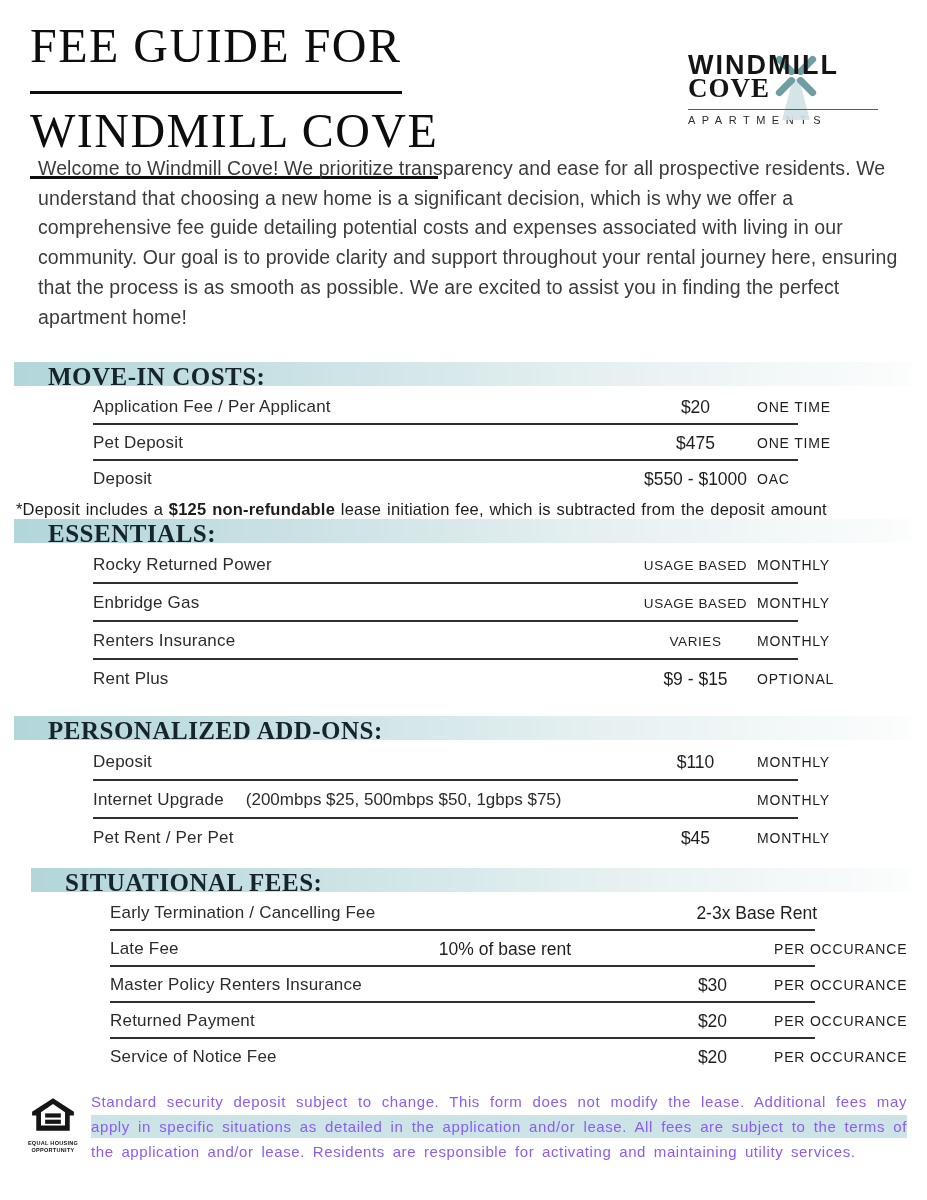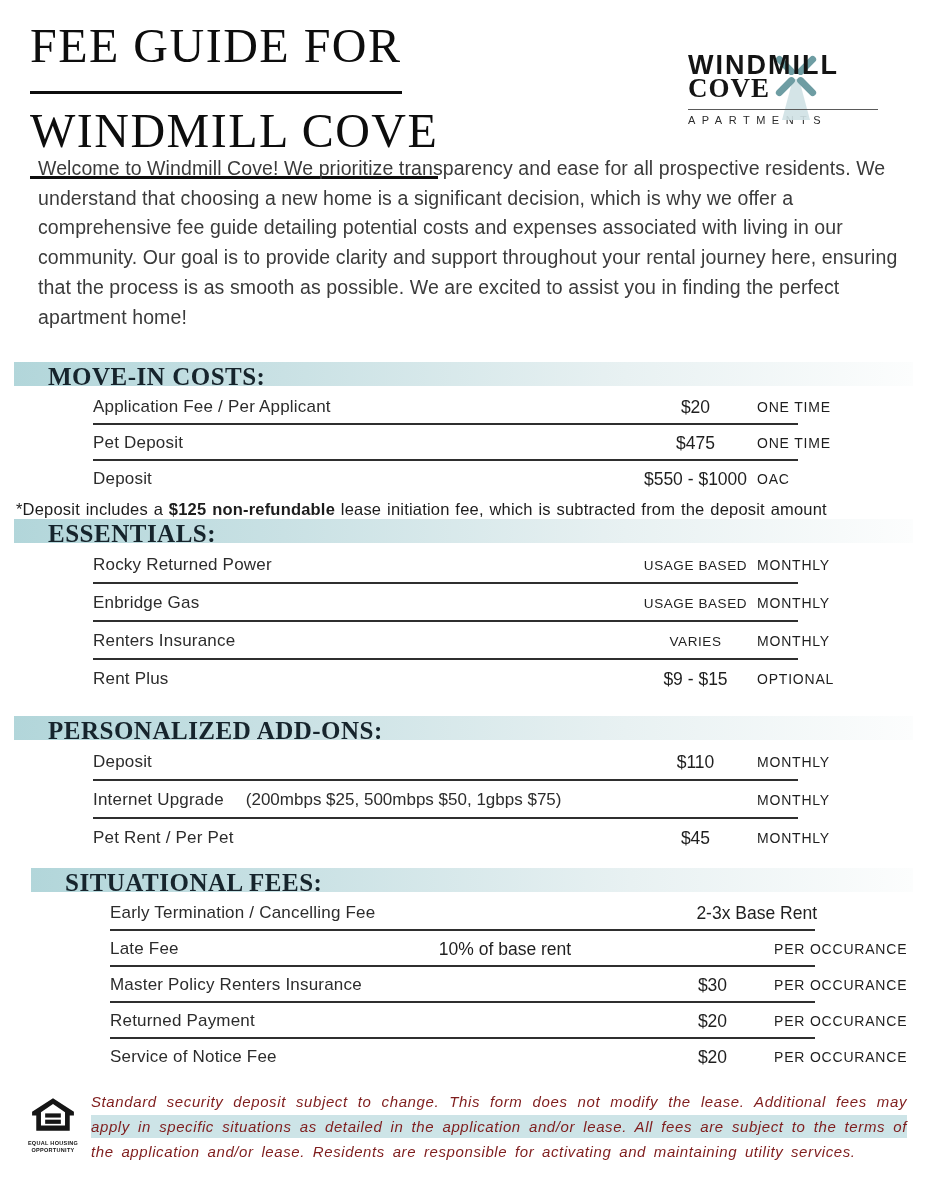--- a/index.html
+++ b/index.html
@@ -49,22 +49,22 @@
         font-size:14px;letter-spacing:0.8px;color:#1e1e1e;white-space:nowrap;}
   .rule{position:absolute;left:0;bottom:0;width:705px;height:2px;background:#2f2f2f;}
   .note{margin:3px 14px 0 16px;font-size:16.5px;color:#1c1c1c;letter-spacing:0.2px;word-spacing:1px;}
   .note b{font-weight:700;}
 
   
   .footer{display:flex;margin:14px 20px 0 27px;}
   .eho{width:52px;flex:0 0 52px;margin-top:8px;text-align:center;}
   .eho-caption{margin-top:1px;font-size:5.5px;font-weight:700;line-height:6.5px;
                letter-spacing:0.3px;color:#111;}
-  .disclaimer{position:relative;flex:1;margin:0 0 0 12px;font-style:italic;font-size:15px;
-              line-height:25px;color:#7f1d1d;text-align:justify;letter-spacing:0.6px;word-spacing:3px;}
+  .disclaimer{position:relative;flex:1;margin:0 0 0 12px;font-size:15px;
+              line-height:25px;color:#8b5cf6;text-align:justify;letter-spacing:0.6px;word-spacing:3px;}
   .disc-text{position:relative;z-index:1;}
   .hl{position:absolute;z-index:0;left:0;right:0;top:26px;height:23px;
       background:var(--hl,#cde4e7);}
 </style>
 </head>
 <body>
 
 <div class="page">
 
   <div class="header">

